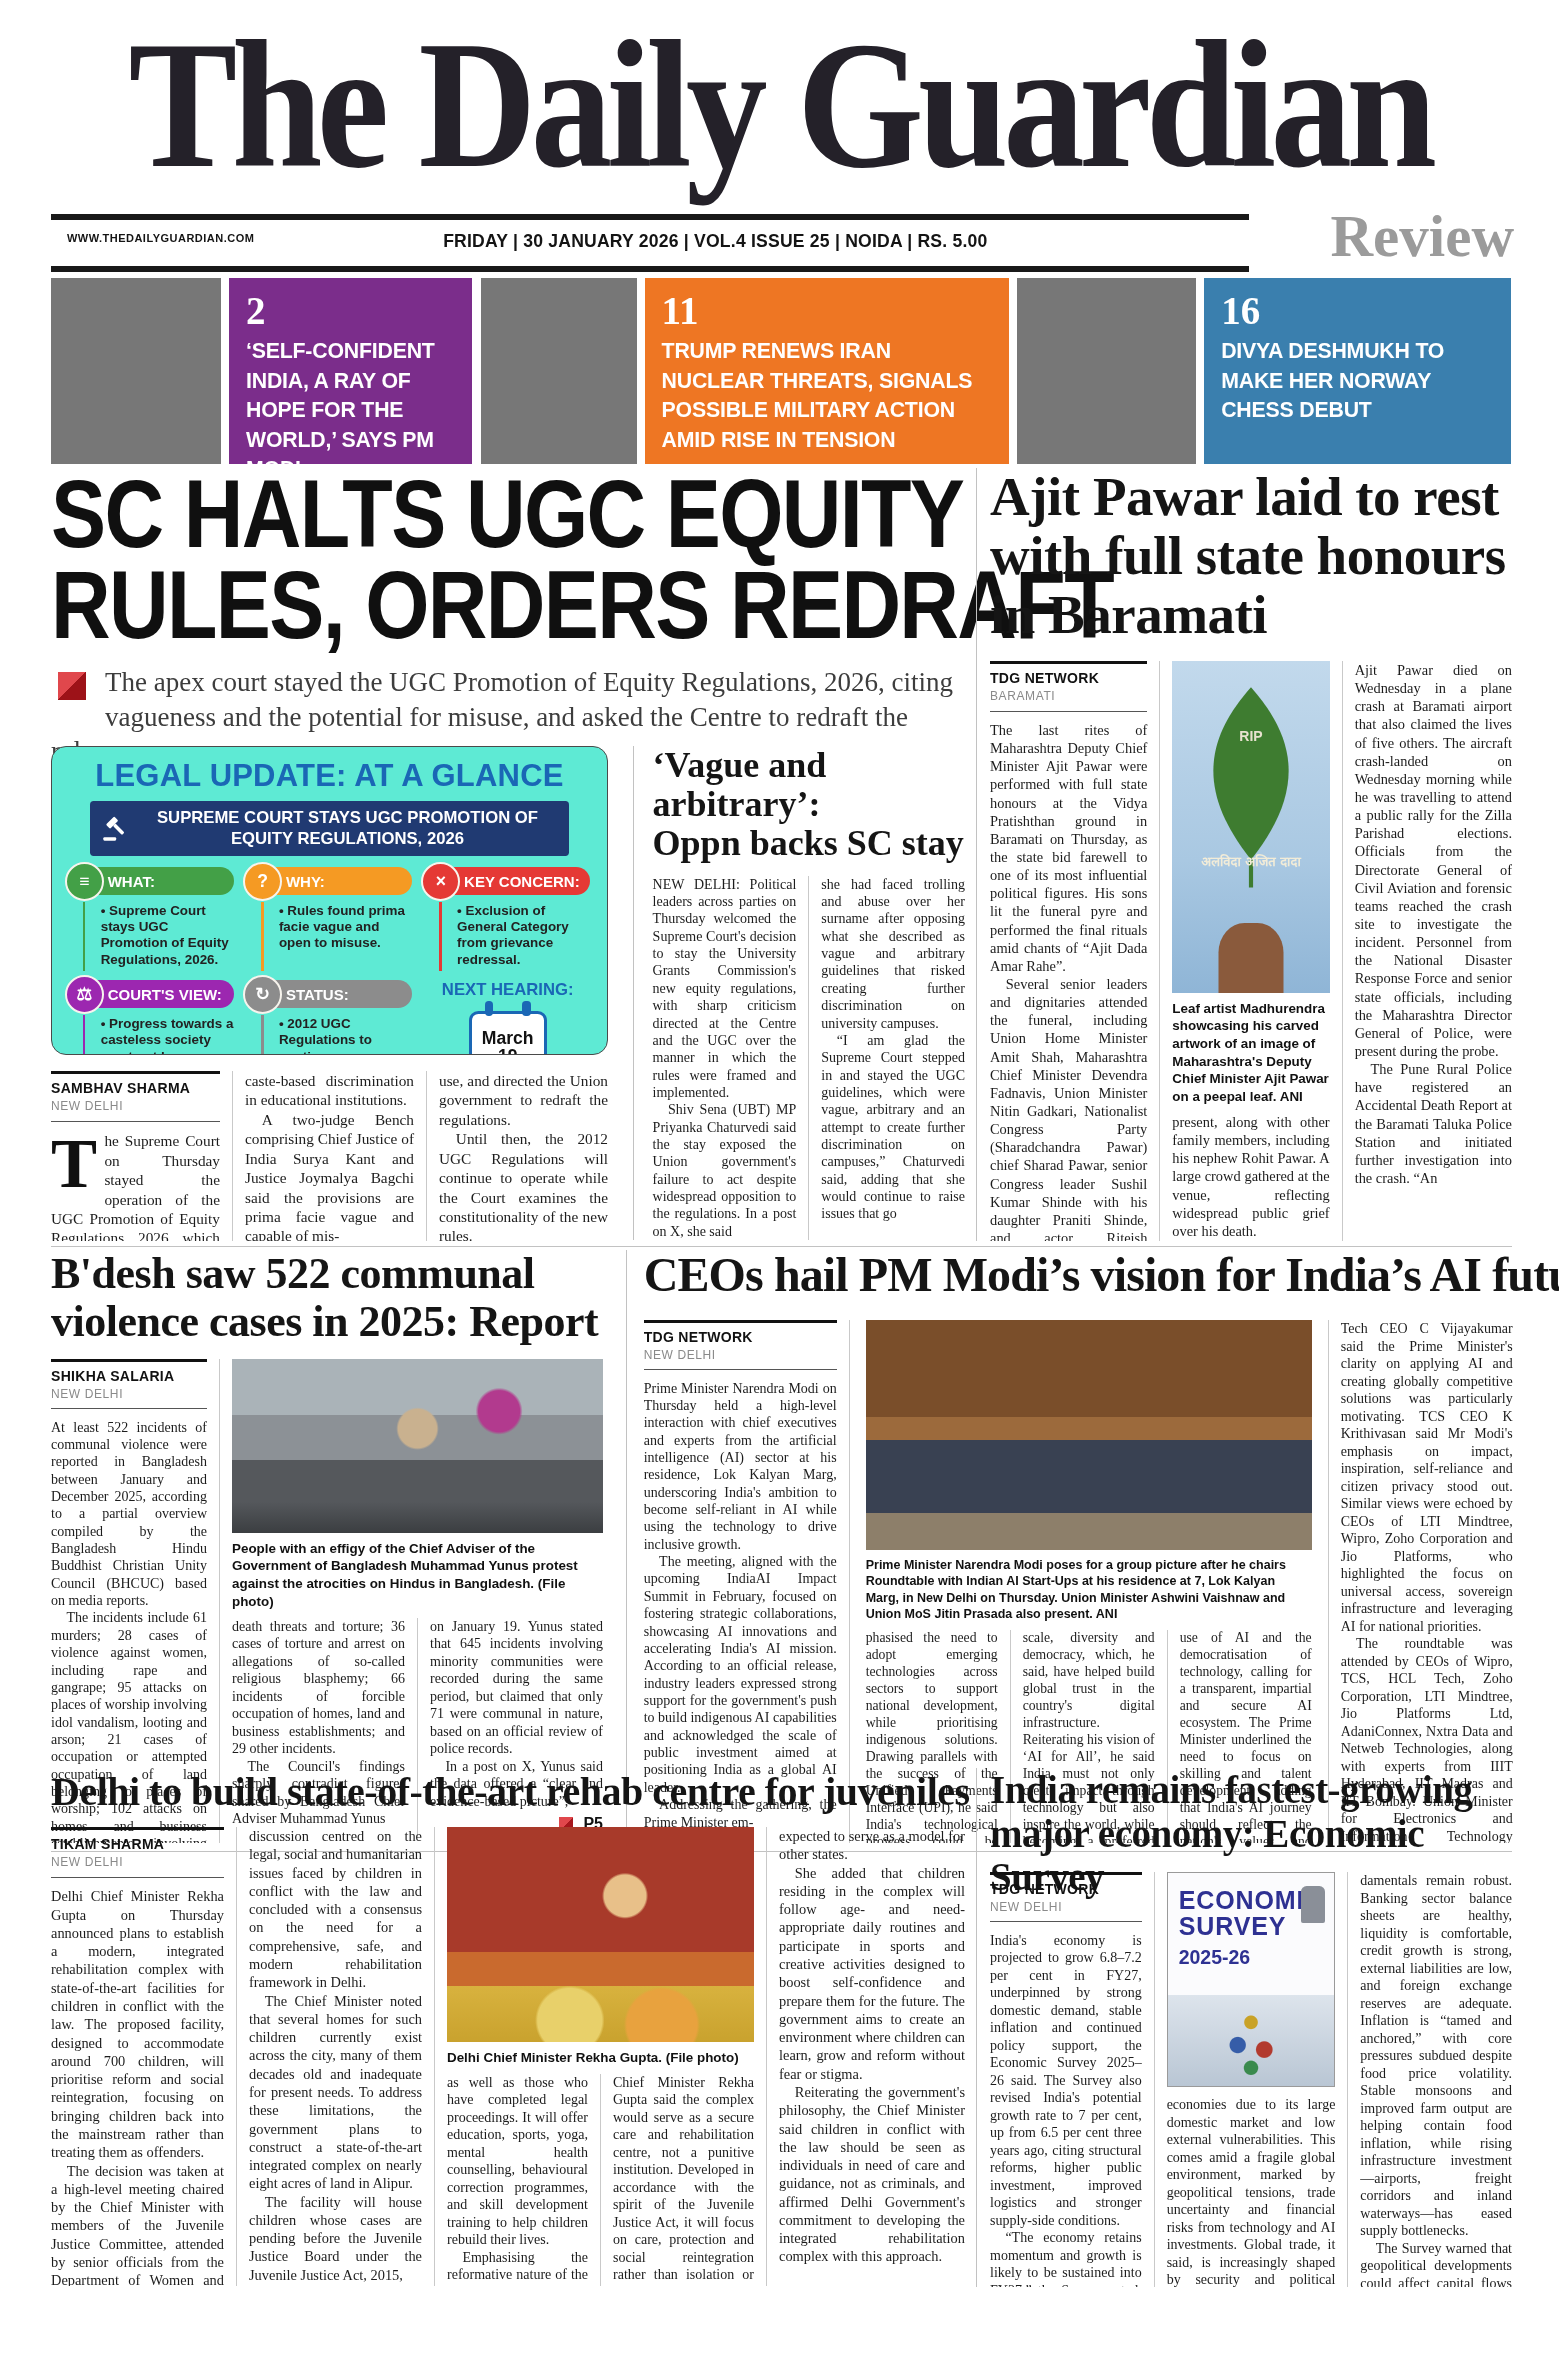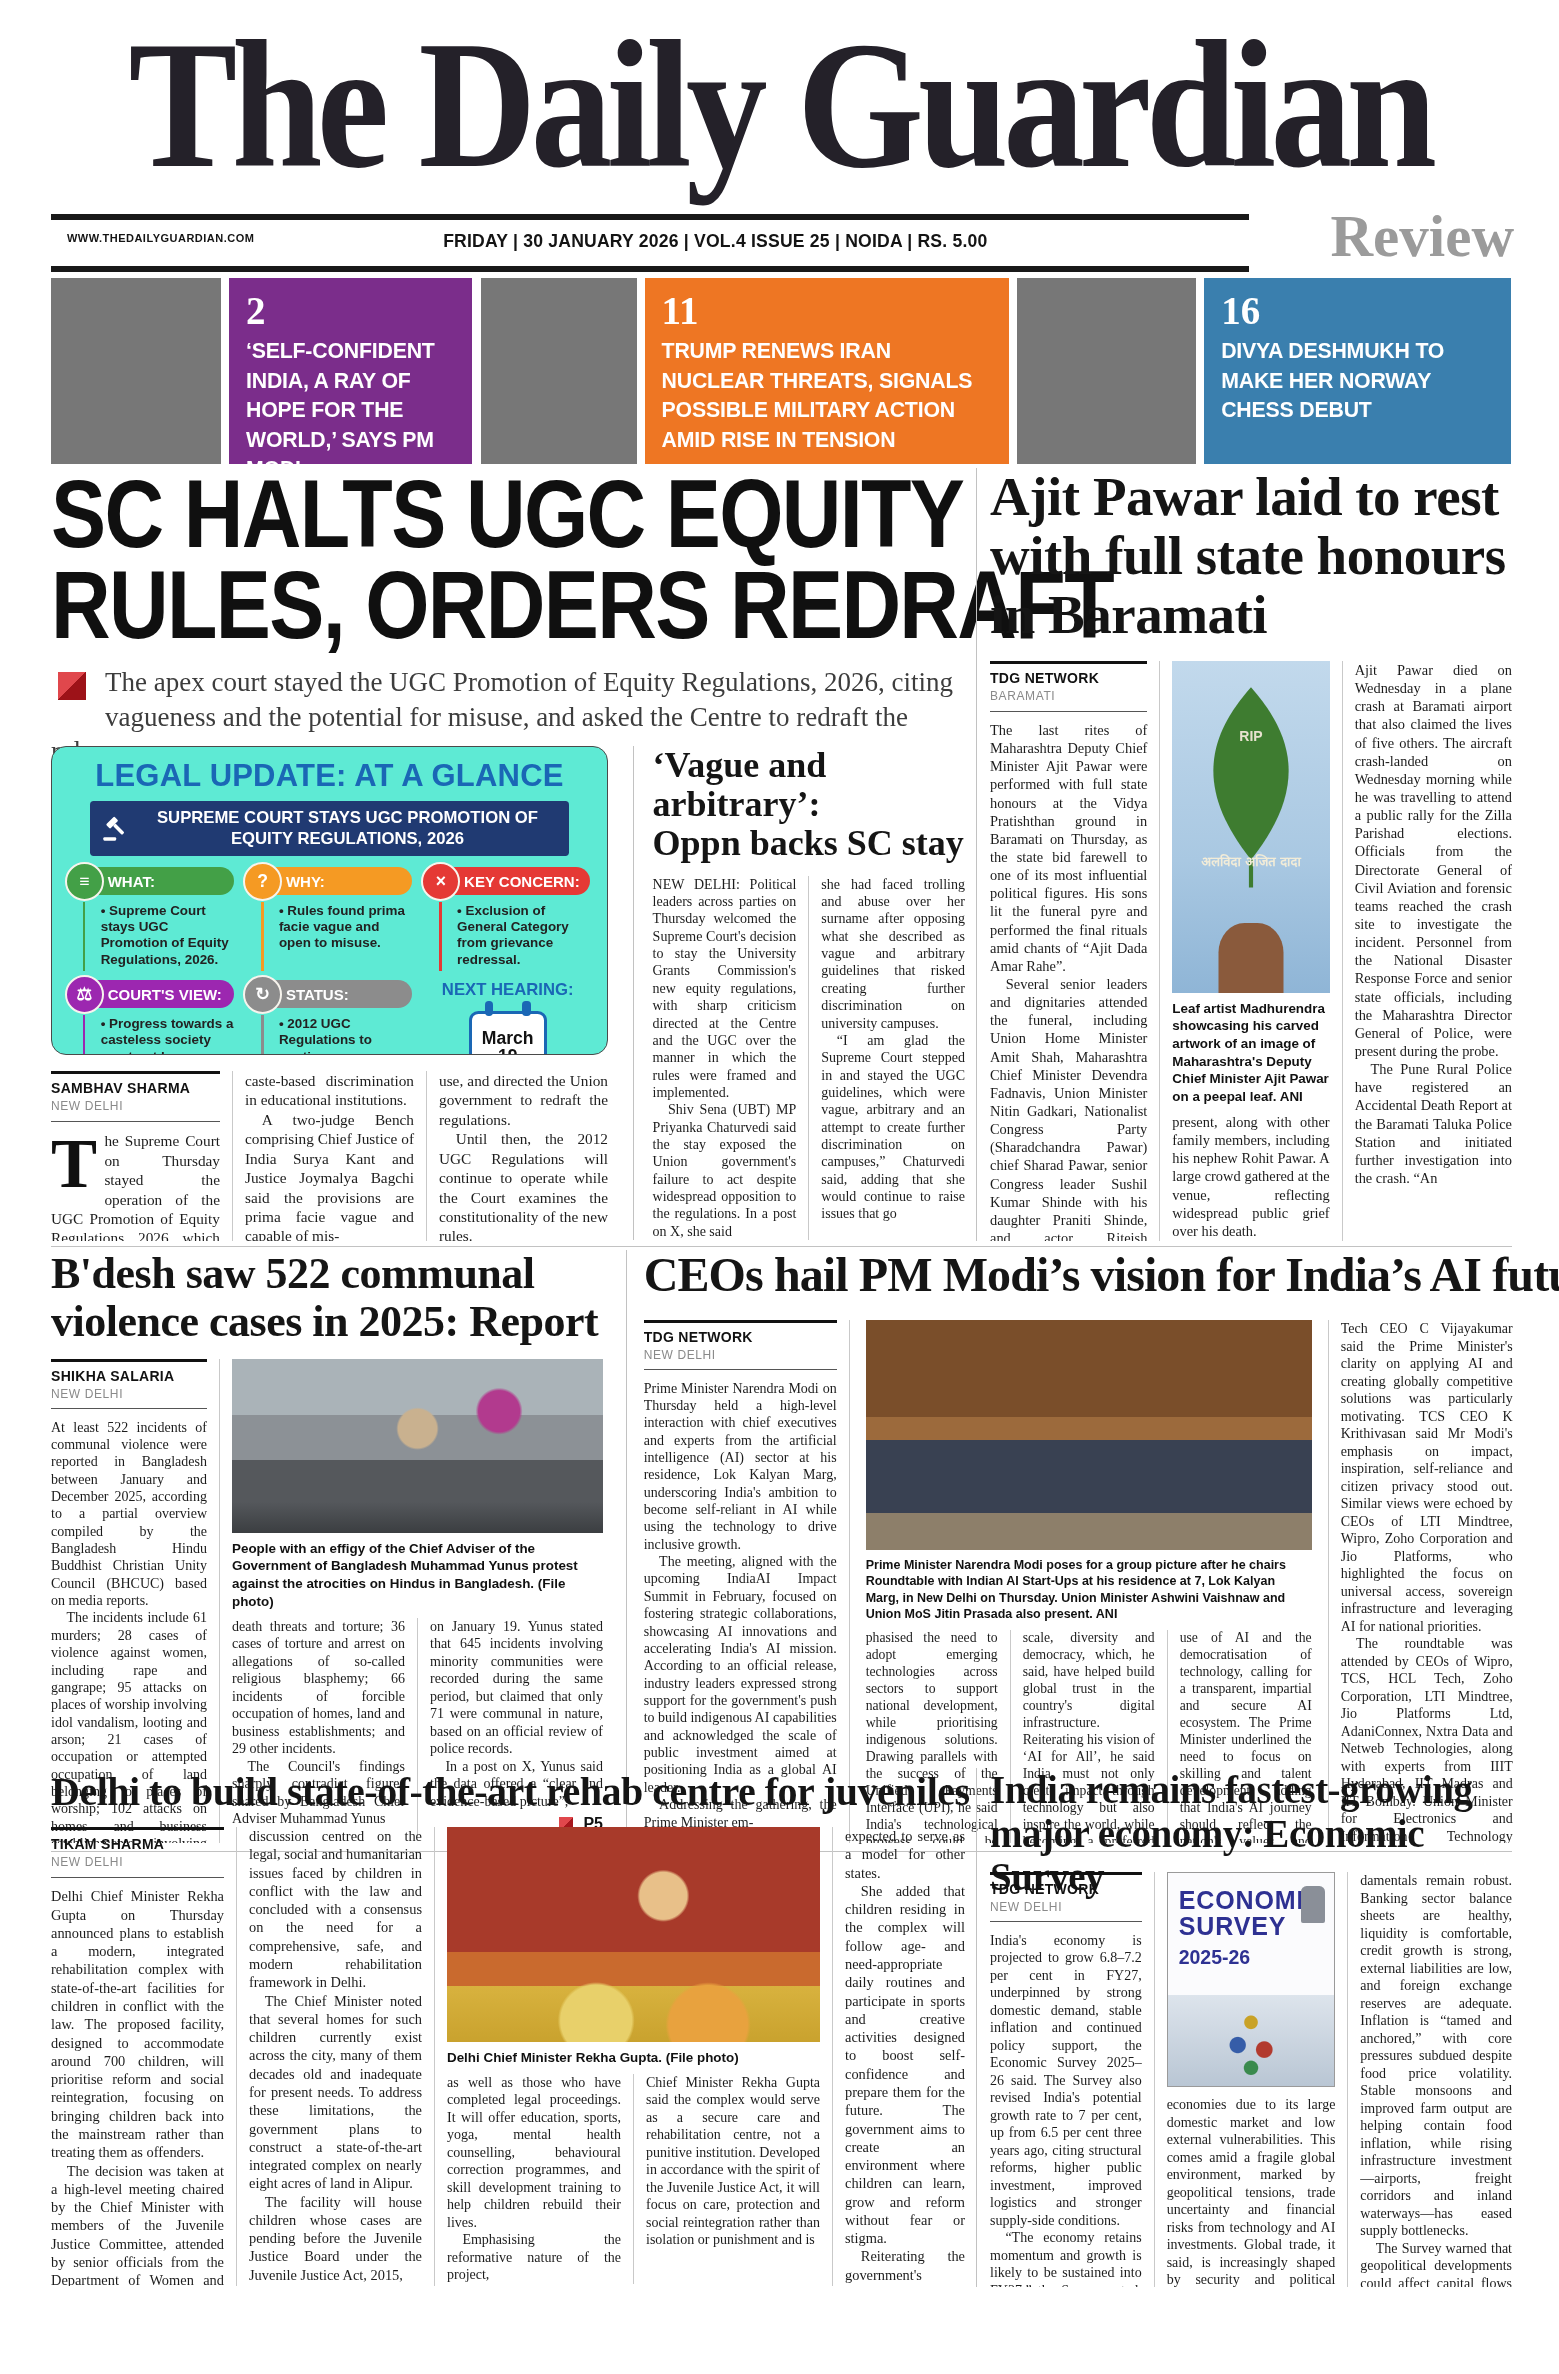--- a/index.html
+++ b/index.html
@@ -132,21 +132,21 @@
   .ceos-sub{ display:flex; margin-top:7.4px; }
   .ceos-sub .col{ flex:1; font-size:13.7px; line-height:1.24; }
   .ceos-c5{ flex:1; font-size:14px; line-height:1.25; }
   .ceos-mid .cap{ font-size:12.5px; }
   
   #band3{ position:absolute; left:51px; top:1768px; width:1461px; height:519px; }
   .delhi{ position:absolute; left:0; top:0; width:914px; height:519px; }
   .delhi-hl{ font-size:40px; white-space:nowrap; letter-spacing:-0.5px; }
   .delhi-body{ position:absolute; top:59px; width:914px; height:459px; overflow:hidden; display:flex; }
   .delhi-body .tcol{ width:173px; font-size:14.4px; line-height:1.27; }
-  .delhi-mid{ width:399px; border-left:0.9px solid #c9c9c9; border-right:0.9px solid #c9c9c9; padding:0 12px; margin:0 12px; }
+  .delhi-mid{ width:333px; border-left:0.9px solid #c9c9c9; border-right:0.9px solid #c9c9c9; padding:0 12px; margin:0 12px; }
   .ph-rekha{ width:100%; height:215px;
      background: radial-gradient(circle at 58% 32%, #e8c089 0 9%, transparent 10%),
      radial-gradient(circle at 40% 90%, #e8d06a 0 12%, transparent 13%),
      radial-gradient(circle at 70% 92%, #e8a23e 0 12%, transparent 13%),
      linear-gradient(180deg,#a83a2a 0 58%,#c96a2e 58% 74%,#d8b23e 74%,#c9a22e); }
   .delhi-sub{ display:flex; margin-top:7.4px; }
   .delhi-sub .col{ flex:1; font-size:14px; line-height:1.25; }
   .india{ position:absolute; left:939px; top:0; width:522px; height:519px; }
   .india-hl{ font-size:39px; line-height:1.12; letter-spacing:-0.5px; }
   .india-body{ position:absolute; top:104px; width:522px; height:415px; overflow:hidden; display:flex; }

